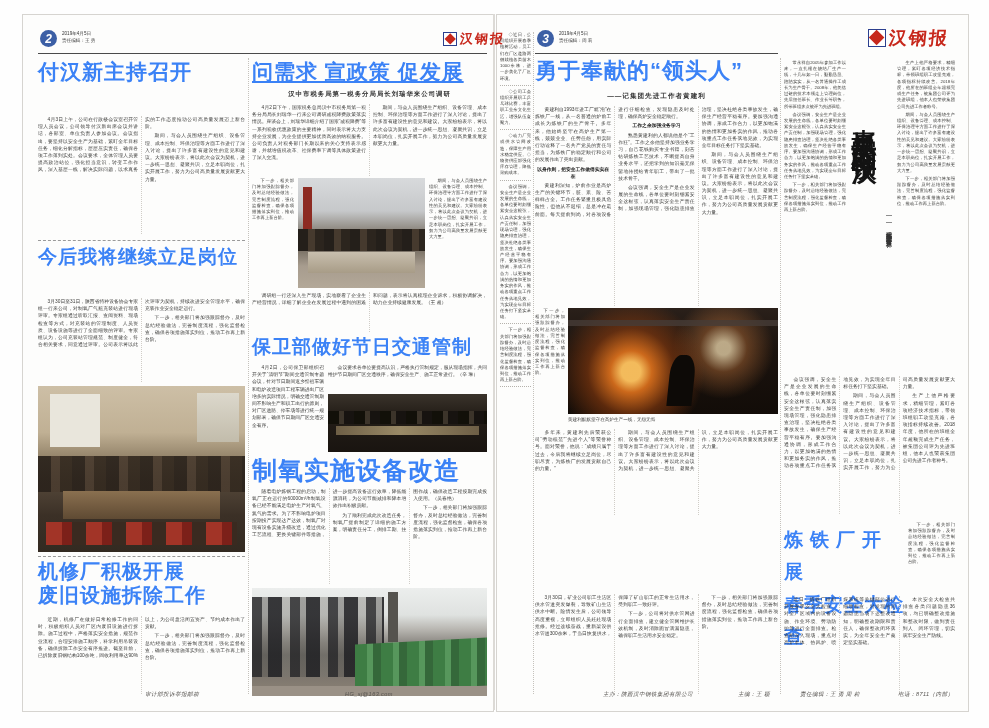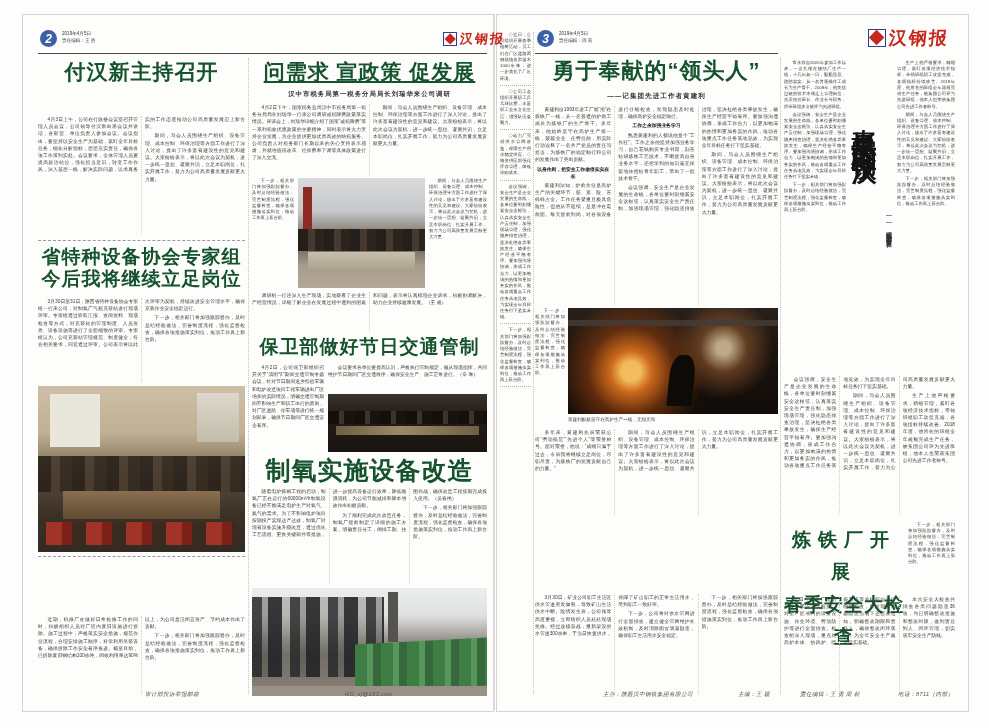--- a/index.html
+++ b/index.html
@@ -4,21 +4,21 @@
 <style>
   html,body{margin:0;padding:0;background:#ffffff;}
   #canvas{position:relative;width:989px;height:728px;background:#fefefe;overflow:hidden;
           font-family:"Liberation Sans",sans-serif;color:#222;}
   .abs{position:absolute;}
   .sheet{border:1px solid #d6d4d0;background:#fdfdfc;}
   .fold{width:2px;background:linear-gradient(90deg,#e9e7e3,#cfcdc9,#e9e7e3);}
   .hrule{height:1px;background:#4a4a4a;}
   .dash-top{border-top:1px dashed #9a9a9a;}
   .vdot{border-left:1px dotted #c5c2bc;}
-  .headline{font-weight:700;color:#14532d;text-align:center;line-height:1.18;
+  .headline{font-weight:700;color:#3b82f6;text-align:left;line-height:1.18;
             font-family:"Liberation Sans",sans-serif;letter-spacing:1px;}
   .subtitle{text-align:center;font-weight:700;color:#333;}
   .bodytext{font-size:4.8px;line-height:1.5;color:#3a3a38;text-align:justify;overflow:hidden;}
   .bodytext p{margin:0 0 2px 0;text-indent:2em;}
   .bodytext .subhead{font-weight:700;text-align:center;text-indent:0;color:#111;margin:2px 0;}
   .cols2{column-count:2;column-gap:7px;column-rule:1px dotted #d0cdc7;}
   .cols3{column-count:3;column-gap:7px;column-rule:1px dotted #d0cdc7;}
   .tiny{font-size:4.3px;line-height:1.45;}
   .briefs p{border-bottom:1px dotted #b5b2ac;padding-bottom:3px;margin-bottom:3px;}
   .badge{width:17px;height:17px;border-radius:50%;background:#3c5fa5;color:#fff;
@@ -99,36 +99,39 @@
   <div class="abs headline" style="left:38px;top:60px;width:207px;font-size:21px;">
     <div>付汉新主持召开</div>
   </div>
   <div class="abs bodytext cols2" style="left:38px;top:116px;width:207px;height:118px;">
     <p>4月3日上午，公司在行政楼会议室召开管理人员会议，公司领导付汉新出席会议并讲话，各部室、单位负责人参加会议。会议指出，要坚持以安全生产为基础，紧盯全年目标任务，细化分解指标，层层压实责任，确保各项工作落到实处。会议要求，全体管理人员要提高政治站位，强化担当意识，转变工作作风，深入基层一线，解决实际问题，以求真务实的工作态度推动公司高质量发展迈上新台阶。</p>
     <p>期间，与会人员围绕生产组织、设备管理、成本控制、环保治理等方面工作进行了深入讨论，提出了许多富有建设性的意见和建议。大家纷纷表示，将以此次会议为契机，进一步统一思想、凝聚共识，立足本职岗位，扎实开展工作，努力为公司高质量发展贡献更大力量。</p>
   </div>
 
   <div class="abs dash-top" style="left:38px;top:240px;width:207px;"></div>
   <div class="abs headline" style="left:38px;top:246px;width:207px;font-size:19px;">
-    <div>省特种设备协会专家组</div>
     <div>今后我将继续立足岗位</div>
   </div>
   <div class="abs bodytext cols2" style="left:38px;top:298px;width:207px;height:84px;">
     <p>3月30日至31日，陕西省特种设备协会专家组一行来公司，对制氧厂气瓶充装站进行现场评审。专家组通过听取汇报、查阅资料、现场检查等方式，对充装站的管理制度、人员资质、设备设施等进行了全面细致的评审。专家组认为，公司充装站管理规范、制度健全，符合相关要求，同意通过评审。公司表示将以此次评审为契机，持续改进安全管理水平，确保充装作业安全稳定运行。</p>
     <p>下一步，相关部门将加强跟踪督办，及时总结经验做法，完善制度流程，强化监督检查，确保各项措施落实到位，推动工作再上新台阶。</p>
   </div>
   <div class="abs photo photoA" style="left:38px;top:386px;width:207px;height:166px;">
     <div class="screen"></div>
     <div class="window"></div>
     <div class="people"></div>
     <div class="table"></div>
     <div class="chairs"></div>
   </div>
 
   <div class="abs dash-top" style="left:38px;top:556px;width:207px;"></div>
+  <div class="abs headline" style="left:38px;top:560px;width:207px;font-size:20px;">
+    <div>机修厂积极开展</div>
+    <div>废旧设施拆除工作</div>
+  </div>
   <div class="abs bodytext cols2" style="left:38px;top:616px;width:207px;height:78px;">
     <p>近期，机修厂在做好日常检修工作的同时，积极组织人员对厂区内废旧设施进行拆除。施工过程中，严格落实安全措施，规范作业流程，合理安排施工顺序，科学利用吊装设备，确保拆除工作安全有序推进。截至目前，已拆除废旧钢结构100余吨，回收利用率达90%以上，为公司盘活闲置资产、节约成本作出了贡献。</p>
     <p>下一步，相关部门将加强跟踪督办，及时总结经验做法，完善制度流程，强化监督检查，确保各项措施落实到位，推动工作再上新台阶。</p>
   </div>
 
   <div class="abs headline" style="left:252px;top:60px;width:235px;font-size:21px;text-decoration:underline;">问需求 宣政策 促发展</div>
   <div class="abs subtitle" style="left:252px;top:90px;width:235px;font-size:6.4px;letter-spacing:1px;">汉中市税务局第一税务分局局长刘瑞华来公司调研</div>
   <div class="abs bodytext cols2" style="left:252px;top:104px;width:235px;height:72px;">
     <p>4月2日下午，国家税务总局汉中市税务局第一税务分局局长刘瑞华一行来公司调研减税降费政策落实情况。座谈会上，刘瑞华详细介绍了国家“减税降费”等一系列税收优惠政策的主要精神，同时表示将大力支持企业发展，为企业提供更加优质高效的纳税服务。公司负责人对税务部门长期以来的关心支持表示感谢，并就增值税改革、社保费率下调等具体政策进行了深入交流。</p>
     <p>期间，与会人员围绕生产组织、设备管理、成本控制、环保治理等方面工作进行了深入讨论，提出了许多富有建设性的意见和建议。大家纷纷表示，将以此次会议为契机，进一步统一思想、凝聚共识，立足本职岗位，扎实开展工作，努力为公司高质量发展贡献更大力量。</p>

